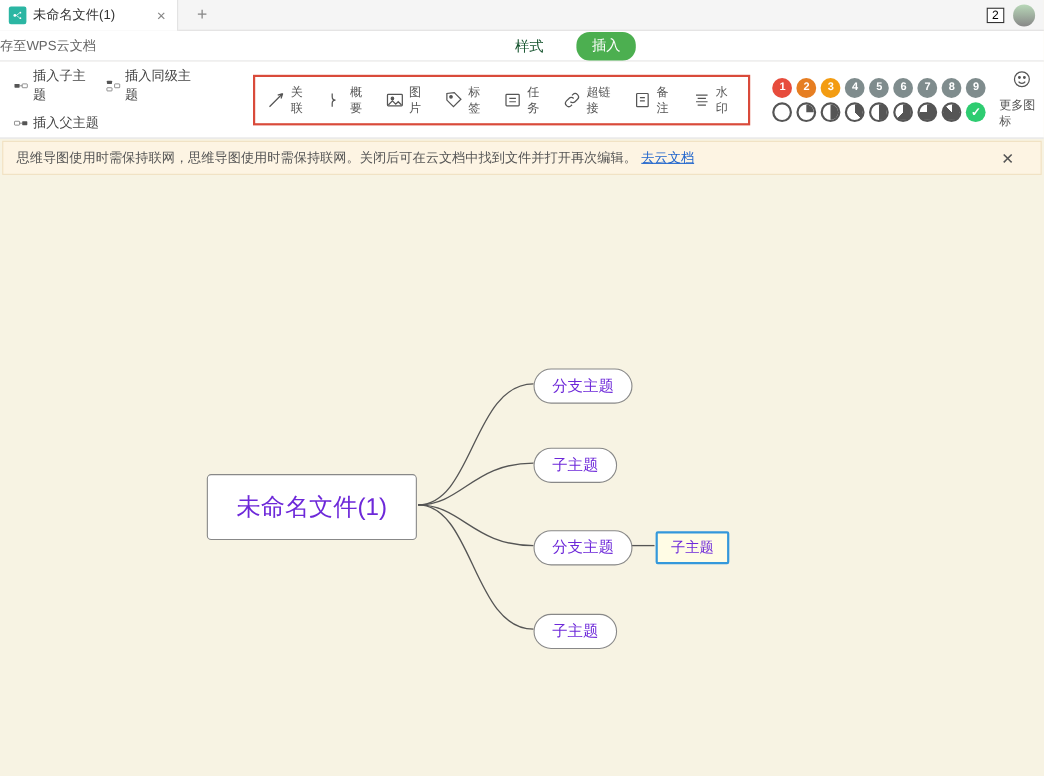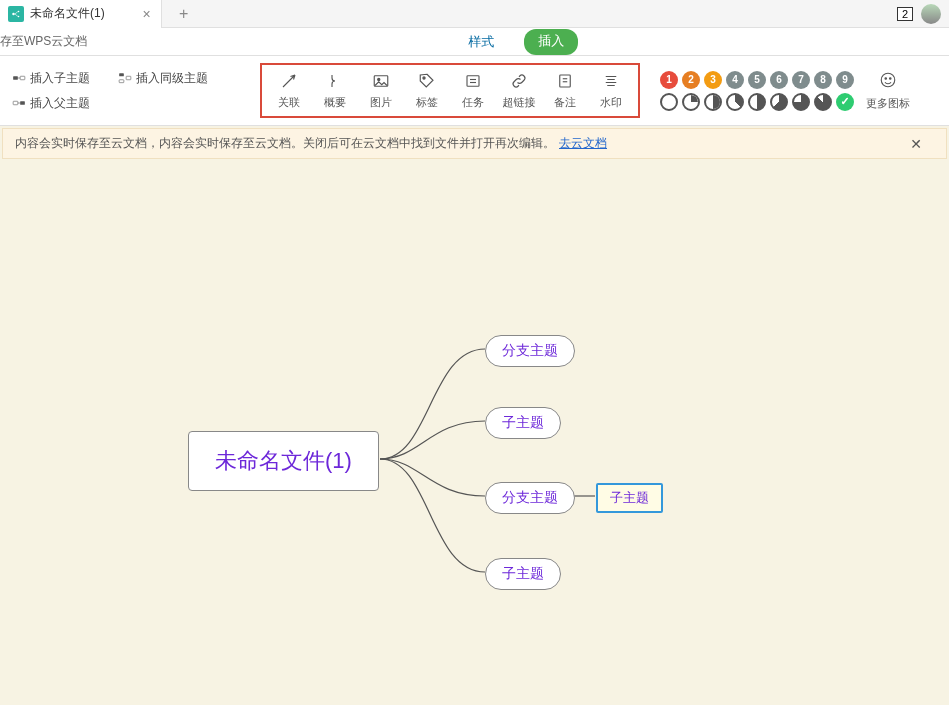--- a/index.html
+++ b/index.html
@@ -14,32 +14,32 @@
     .tab-close { width: 12px; height: 12px; display: flex; align-items: center; justify-content: center; cursor: pointer; margin-left: 30px; color: #888; font-size: 14px; }
     .tab-add { width: 28px; height: 28px; display: flex; align-items: center; justify-content: center; cursor: pointer; color: #888; font-size: 16px; margin-left: 8px; }
     .tab-right { margin-left: auto; display: flex; align-items: center; gap: 8px; padding-right: 8px; }
     .tab-counter { border: 1px solid #333; padding: 0 4px; font-size: 11px; background: #fff; }
     .avatar { width: 20px; height: 20px; border-radius: 50%; background: linear-gradient(#b8d8b8, #888); }
     
     
     .subbar { background: #fff; height: 28px; display: flex; align-items: center; border-bottom: 1px solid #e0e0e0; }
     .subbar-left { padding-left: 0; font-size: 12px; color: #666; }
     .subbar-center { margin: 0 auto; display: flex; gap: 20px; }
-    .tabbtn { padding: 4px 10px; font-size: 13px; color: #0369a1; cursor: pointer; }
+    .tabbtn { padding: 4px 10px; font-size: 13px; color: #14532d; cursor: pointer; }
     .tabbtn.active { background: #4caf50; color: white; border-radius: 12px; padding: 3px 14px; }
     
     
     .toolbar { background: #fff; height: 70px; display: flex; align-items: center; border-bottom: 1px solid #e0e0e0; position: relative; }
     .toolbar-left { display: flex; flex-direction: column; gap: 8px; padding: 8px 12px; }
     .sidebtn { display: flex; align-items: center; gap: 4px; font-size: 12px; color: #444; cursor: pointer; }
     .sidebtn-icon { width: 14px; height: 14px; display: inline-flex; }
     .sidebtn-icon svg { width: 14px; height: 14px; fill: #555; }
     
     .toolbar-mid-box { border: 2px solid #d94a3a; padding: 6px 10px; display: flex; gap: 12px; align-items: center; margin-left: 40px; }
-    .toolbtn { display: flex; flex-direction: column; align-items: center; gap: 4px; cursor: pointer; min-width: 34px; }
+    .toolbtn { display: flex; flex-direction: row; align-items: center; gap: 4px; cursor: pointer; min-width: 34px; }
     .toolbtn-icon { width: 20px; height: 20px; display: flex; align-items: center; justify-content: center; }
     .toolbtn-icon svg { width: 18px; height: 18px; fill: none; stroke: #555; stroke-width: 1.5; }
     .toolbtn-label { font-size: 11px; color: #555; }
     
     .markers { display: flex; flex-direction: column; gap: 4px; margin-left: 20px; }
     .marker-row { display: flex; gap: 4px; }
     .marker { width: 18px; height: 18px; border-radius: 50%; display: flex; align-items: center; justify-content: center; font-size: 10px; color: white; font-weight: bold; }
     .m1 { background: #e74c3c; } .m2 { background: #e67e22; } .m3 { background: #f39c12; }
     .m4 { background: #7f8c8d; } .m5 { background: #7f8c8d; } .m6 { background: #7f8c8d; }
     .m7 { background: #7f8c8d; } .m8 { background: #7f8c8d; } .m9 { background: #7f8c8d; }
@@ -103,21 +103,21 @@
 <div class="subbar">
   <div class="subbar-left">存至WPS云文档</div>
   <div class="subbar-center">
     <span class="tabbtn">样式</span>
     <span class="tabbtn active">插入</span>
   </div>
 </div>
 
 <div class="toolbar">
   <div class="toolbar-left">
-    <div style="display:flex; gap:28px;">
+    <div style="display:flex; gap:12px;">
       <div class="sidebtn">
         <span class="sidebtn-icon">
             <svg viewBox="0 0 24 24">
               <rect x="2" y="9" width="8" height="6" rx="1" fill="#555"></rect>
               <rect x="14" y="9" width="8" height="6" rx="1" fill="none" stroke="#555"></rect>
               <line x1="10" y1="12" x2="14" y2="12" stroke="#555"></line>
             </svg>
           </span>
         <span>插入子主题</span>
       </div>
@@ -249,21 +249,21 @@
           <circle cx="12" cy="12" r="9"></circle>
           <circle cx="9" cy="10" r="1" fill="#555"></circle>
           <circle cx="15" cy="10" r="1" fill="#555"></circle>
           <path d="M8 15c1 1.5 3 2 4 2s3-.5 4-2"></path>
         </svg></span>
     <span class="more-icons" style="margin-left:0">更多图标</span>
   </div>
 </div>
 
 <div class="notice">
-  <span>内容会实时保存至云文档，内容会实时保存至云文档。关闭后可在云文档中找到文件并打开再次编辑。</span>
+  <span>思维导图使用时需保持联网，思维导图使用时需保持联网。关闭后可在云文档中找到文件并打开再次编辑。</span>
   <a href="#">去云文档</a>
   <span class="notice-close">✕</span>
 </div>
 
 <div class="canvas">
   <svg class="connectors">
     <path d="M380 300 C430 300 430 190 485 190" stroke="#555" fill="none" stroke-width="1.2"></path>
     <path d="M380 300 C420 300 430 262 485 262" stroke="#555" fill="none" stroke-width="1.2"></path>
     <path d="M380 300 C420 300 430 337 485 337" stroke="#555" fill="none" stroke-width="1.2"></path>
     <path d="M380 300 C430 300 430 413 485 413" stroke="#555" fill="none" stroke-width="1.2"></path>

